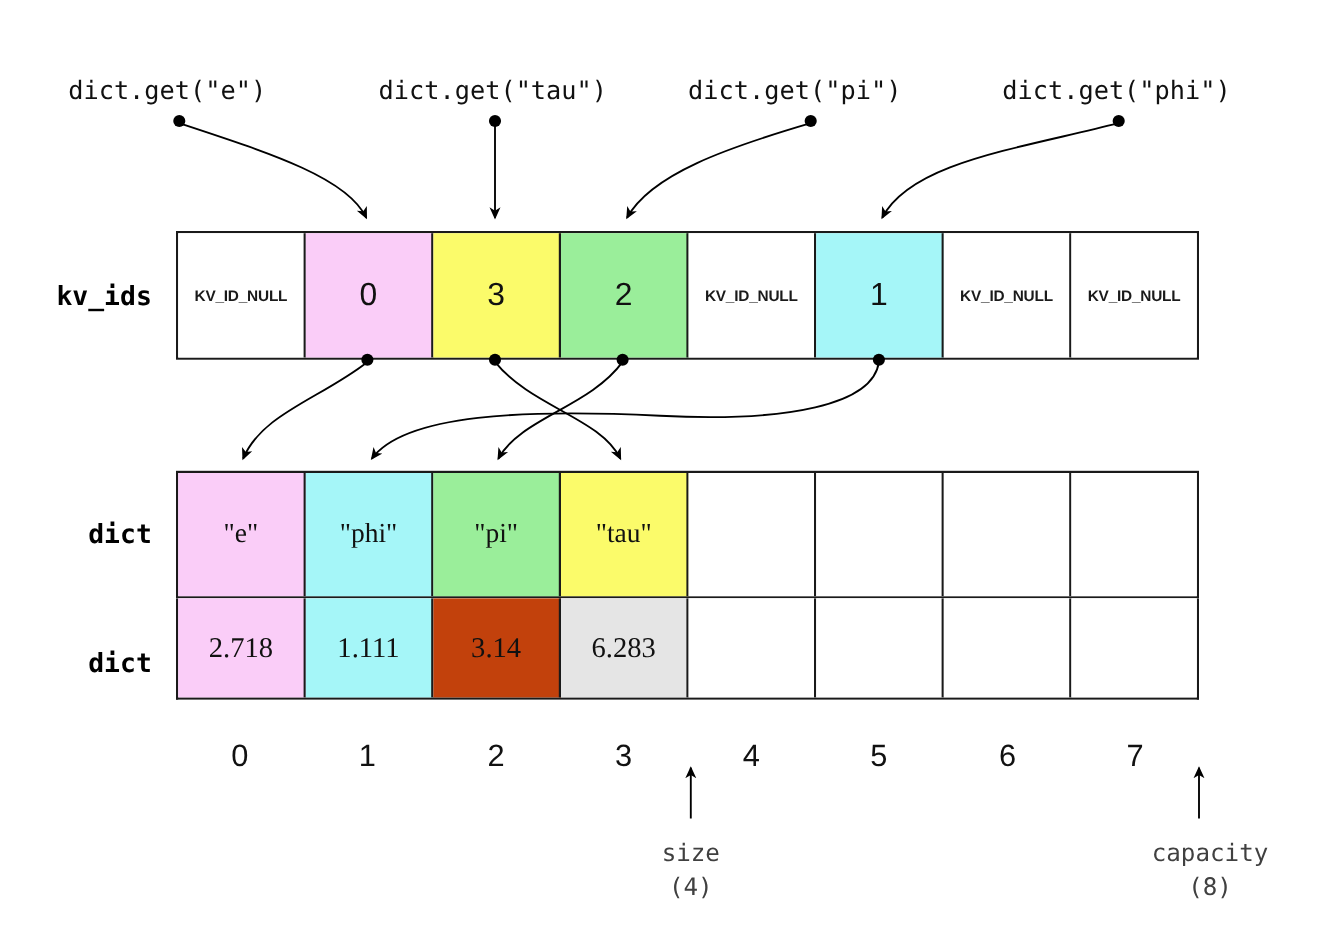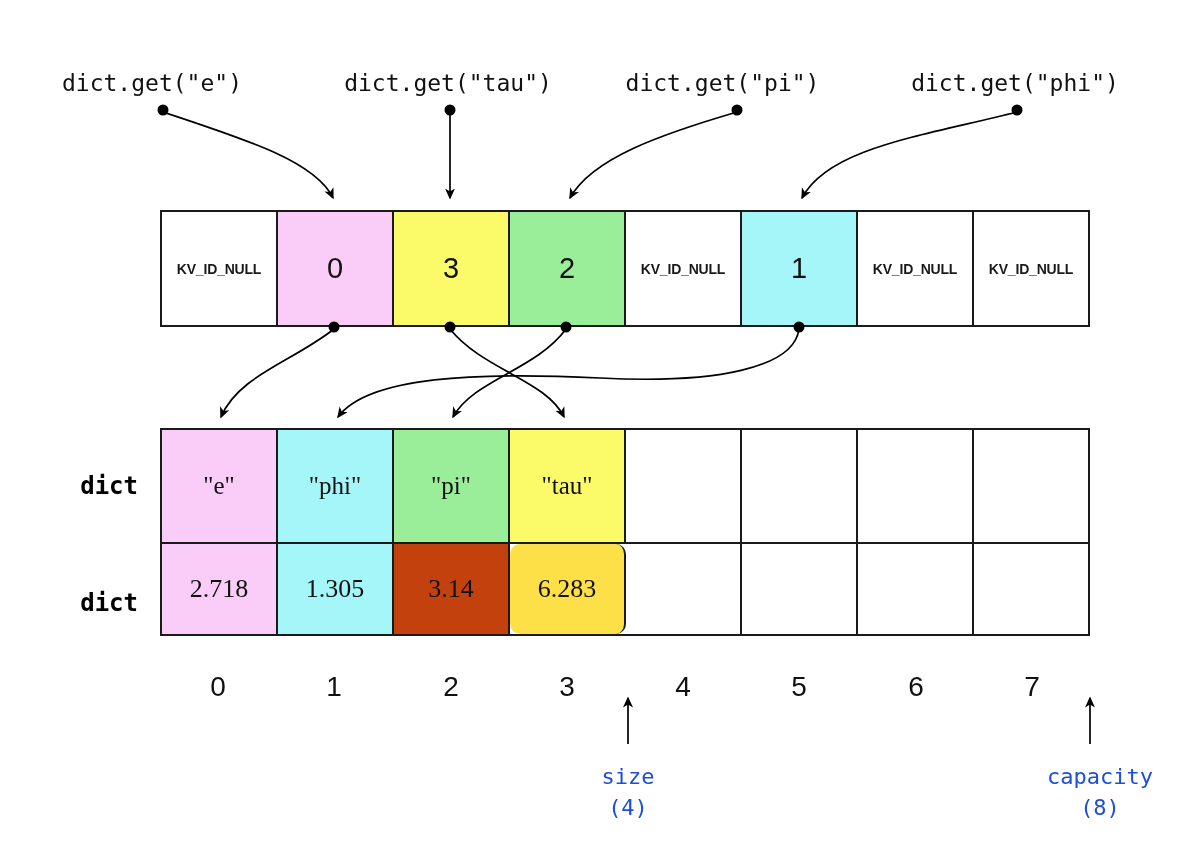--- a/index.html
+++ b/index.html
@@ -82,21 +82,21 @@
     text-align: center;
     font-family: "Liberation Sans", sans-serif;
     font-size: 28px;
     color: #111;
   }
   .annot {
     position: absolute;
     text-align: center;
     font-family: "DejaVu Sans Mono", monospace;
     font-size: 22px;
-    color: #1d4ed8;
+    color: #404040;
     line-height: 31px;
   }
   svg.overlay {
     position: absolute;
     left: 0; top: 0;
     width: 1200px; height: 847px;
     pointer-events: none;
   }
   svg.overlay path.arrow {
     fill: none;
@@ -107,20 +107,21 @@
 </head>
 <body>
 
 <div class="canvas">
 
   <div class="query" style="left:52px;  width:200px;">dict.get("e")</div>
   <div class="query" style="left:333px; width:230px;">dict.get("tau")</div>
   <div class="query" style="left:615px; width:215px;">dict.get("pi")</div>
   <div class="query" style="left:900px; width:230px;">dict.get("phi")</div>
 
+  <div class="row-label" style="top:210px;height:117px;">kv_ids</div>
   <div class="array" style="top:210px;height:117px;">
     <div class="cell null-cell" style="background: rgb(255, 255, 255);">KV_ID_NULL</div>
     <div class="cell id-cell" style="background: rgb(250, 205, 248);">0</div>
     <div class="cell id-cell" style="background: rgb(251, 251, 106);">3</div>
     <div class="cell id-cell" style="background: rgb(154, 238, 154);">2</div>
     <div class="cell null-cell" style="background: rgb(255, 255, 255);">KV_ID_NULL</div>
     <div class="cell id-cell" style="background: rgb(165, 246, 248);">1</div>
     <div class="cell null-cell" style="background: rgb(255, 255, 255);">KV_ID_NULL</div>
     <div class="cell null-cell" style="background: rgb(255, 255, 255);">KV_ID_NULL</div>
   </div>
@@ -133,23 +134,23 @@
     <div class="cell word-cell" style="background: rgb(251, 251, 106);">"tau"</div>
     <div class="cell word-cell" style="background: rgb(255, 255, 255);"></div>
     <div class="cell word-cell" style="background: rgb(255, 255, 255);"></div>
     <div class="cell word-cell" style="background: rgb(255, 255, 255);"></div>
     <div class="cell word-cell" style="background: rgb(255, 255, 255);"></div>
   </div>
 
   <div class="row-label" style="top:544px;height:117px;">dict</div>
   <div class="array" style="top:544px;height:92px;border-top:none;">
     <div class="cell num-cell" style="background: rgb(250, 205, 248);">2.718</div>
-    <div class="cell num-cell" style="background: rgb(165, 246, 248);">1.305</div>
+    <div class="cell num-cell" style="background: rgb(165, 246, 248);">1.111</div>
     <div class="cell num-cell" style="background: #c2410c;">3.14</div>
-    <div class="cell num-cell" style="background: #fde047; border-radius: 10px;">6.283</div>
+    <div class="cell num-cell" style="background: #e5e5e5;">6.283</div>
     <div class="cell num-cell" style="background: rgb(255, 255, 255);"></div>
     <div class="cell num-cell" style="background: rgb(255, 255, 255);"></div>
     <div class="cell num-cell" style="background: rgb(255, 255, 255);"></div>
     <div class="cell num-cell" style="background: rgb(255, 255, 255);"></div>
   </div>
 
   <div class="index" style="left:186px;">0</div>
   <div class="index" style="left:302px;">1</div>
   <div class="index" style="left:419px;">2</div>
   <div class="index" style="left:535px;">3</div>

